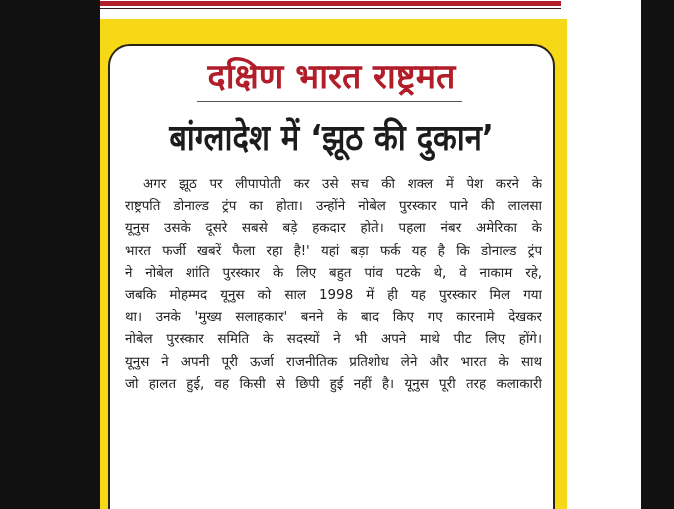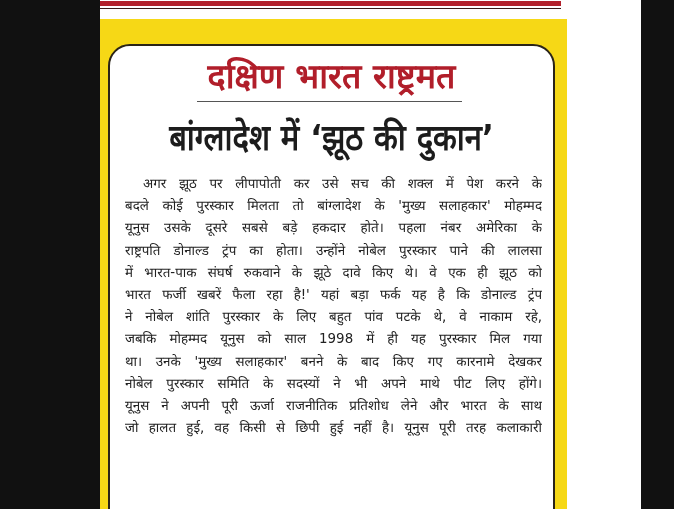--- a/index.html
+++ b/index.html
@@ -76,24 +76,22 @@
 <div class="page">
   <div class="rule-red"></div>
   <div class="rule-dark"></div>
   <div class="yellow-frame">
     <div class="inner-box">
       <div class="masthead">दक्षिण भारत राष्ट्रमत</div>
       <div class="masthead-rule"></div>
       <div class="headline">बांग्लादेश में ‘झूठ की दुकान’</div>
       <div class="body-text">
         <span class="body-line indent">अगर झूठ पर लीपापोती कर उसे सच की शक्ल में पेश करने के</span>
-        <span class="body-line">बदले कोई पुरस्कार मिलता तो बांग्लादेश के 'मुख्य सलाहकार' मोहम्मद</span>
+        <span class="body-line">राष्ट्रपति डोनाल्ड ट्रंप का होता। उन्होंने नोबेल पुरस्कार पाने की लालसा</span>
         <span class="body-line">यूनुस उसके दूसरे सबसे बड़े हकदार होते। पहला नंबर अमेरिका के</span>
-        <span class="body-line">राष्ट्रपति डोनाल्ड ट्रंप का होता। उन्होंने नोबेल पुरस्कार पाने की लालसा</span>
-        <span class="body-line">में भारत-पाक संघर्ष रुकवाने के झूठे दावे किए थे। वे एक ही झूठ को</span>
         <span class="body-line">भारत फर्जी खबरें फैला रहा है!' यहां बड़ा फर्क यह है कि डोनाल्ड ट्रंप</span>
         <span class="body-line">ने नोबेल शांति पुरस्कार के लिए बहुत पांव पटके थे, वे नाकाम रहे,</span>
         <span class="body-line">जबकि मोहम्मद यूनुस को साल 1998 में ही यह पुरस्कार मिल गया</span>
         <span class="body-line">था। उनके 'मुख्य सलाहकार' बनने के बाद किए गए कारनामे देखकर</span>
         <span class="body-line">नोबेल पुरस्कार समिति के सदस्यों ने भी अपने माथे पीट लिए होंगे।</span>
         <span class="body-line">यूनुस ने अपनी पूरी ऊर्जा राजनीतिक प्रतिशोध लेने और भारत के साथ</span>
         <span class="body-line">जो हालत हुई, वह किसी से छिपी हुई नहीं है। यूनुस पूरी तरह कलाकारी</span>
       </div>
     </div>
   </div>

